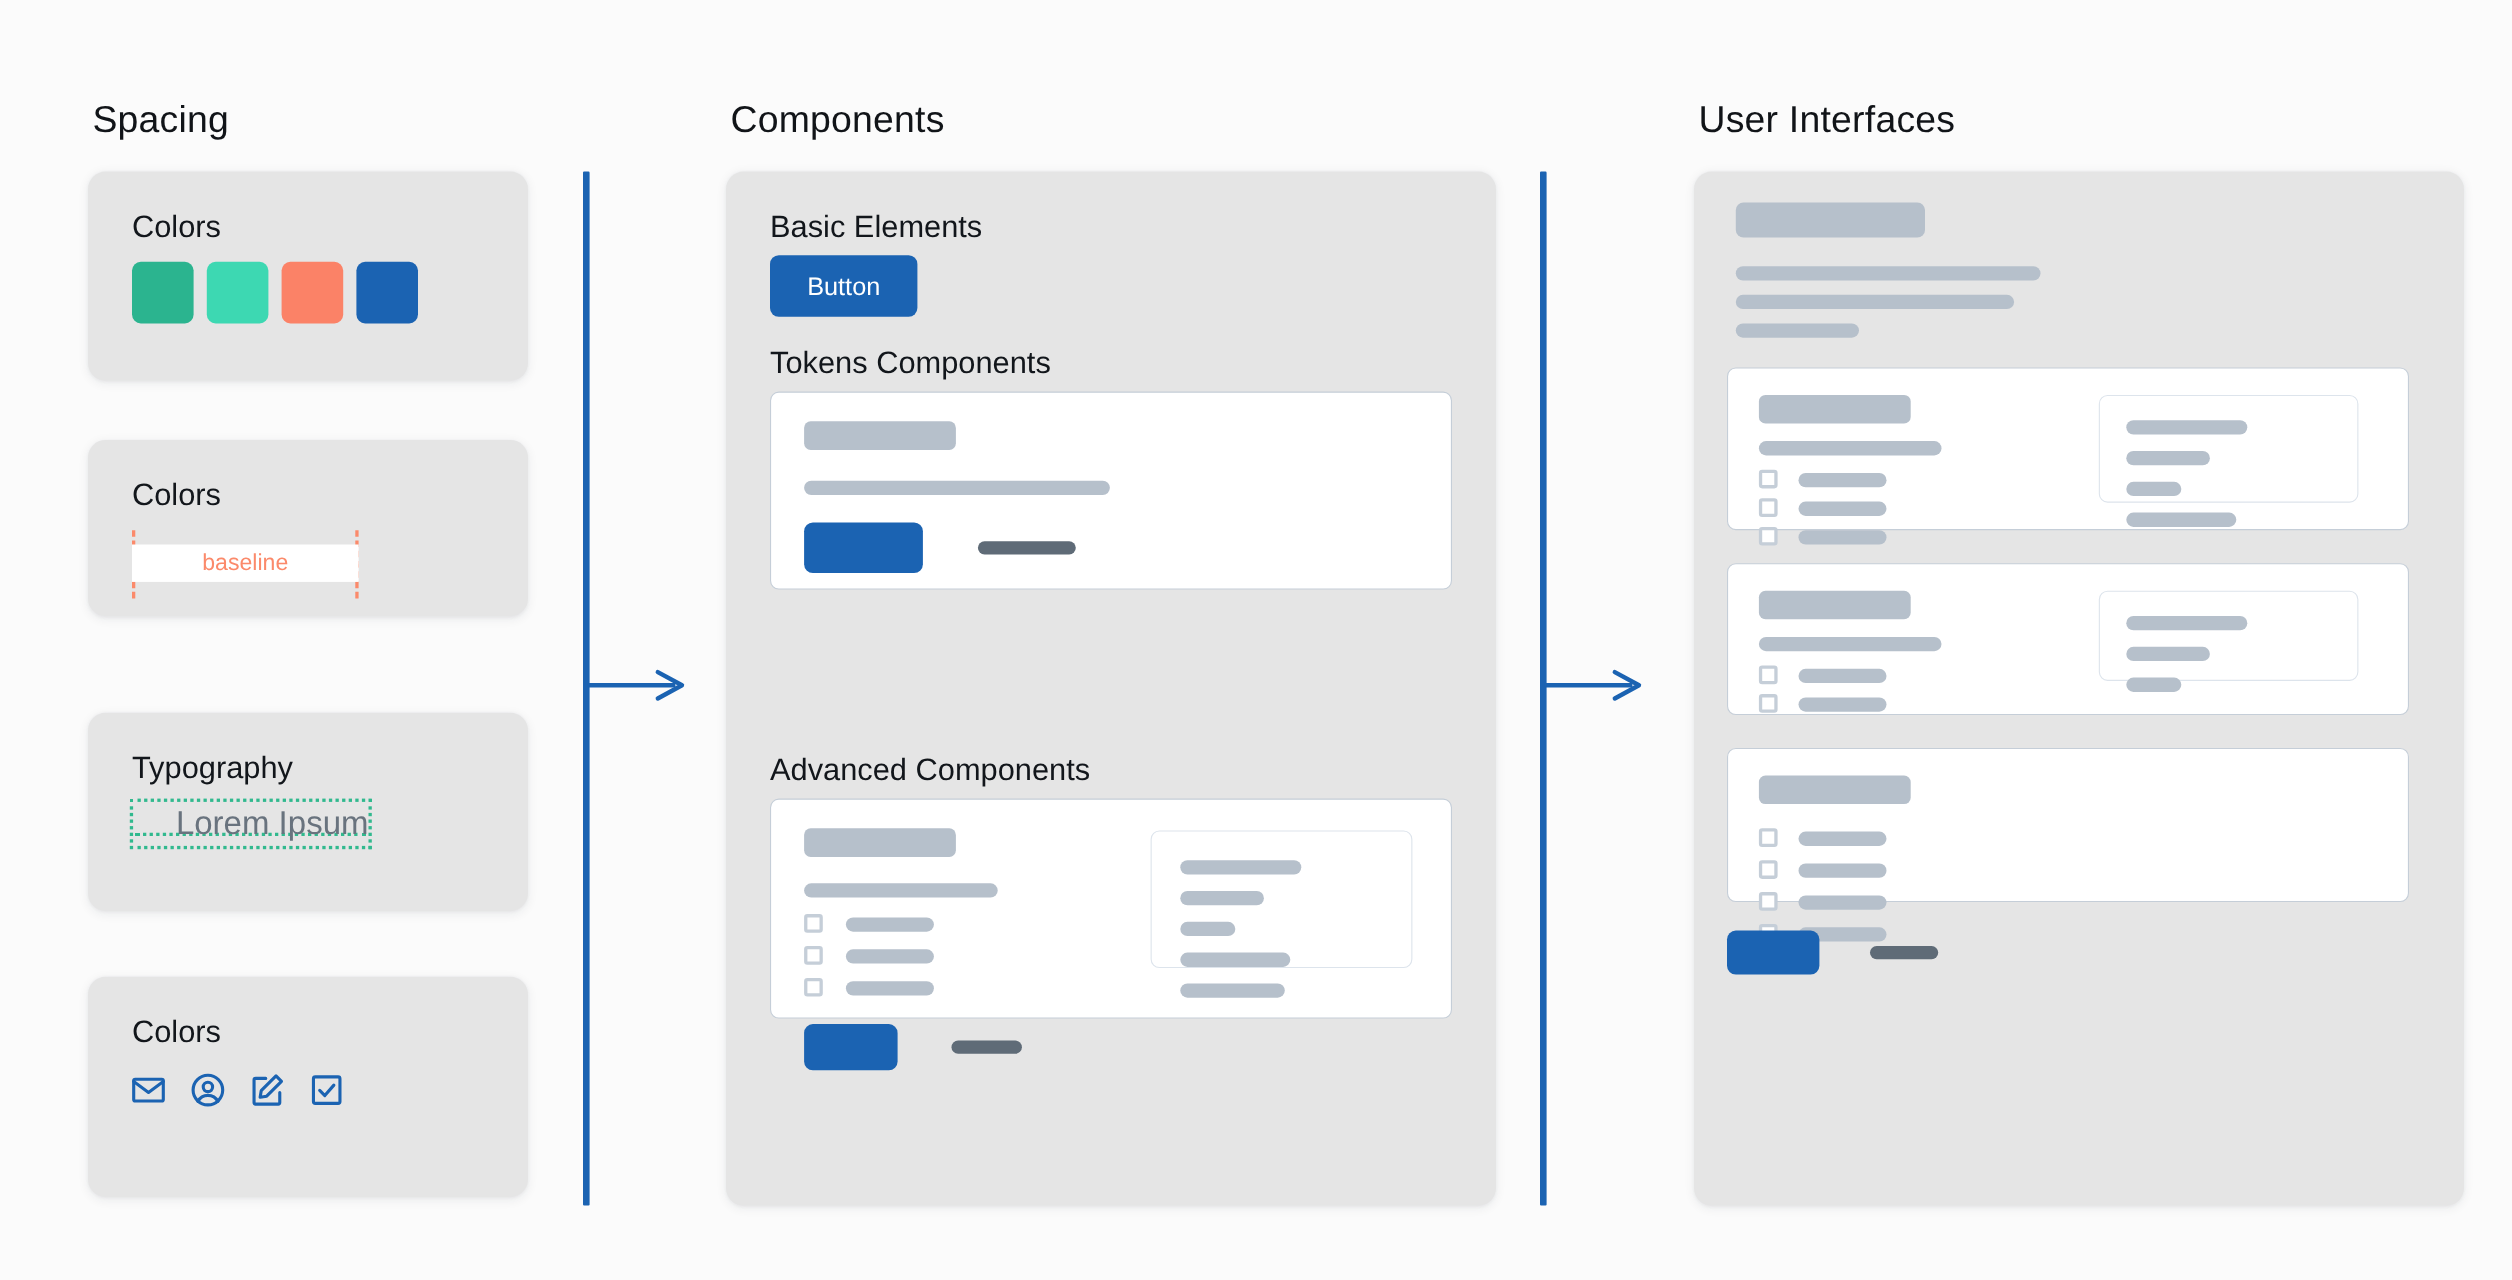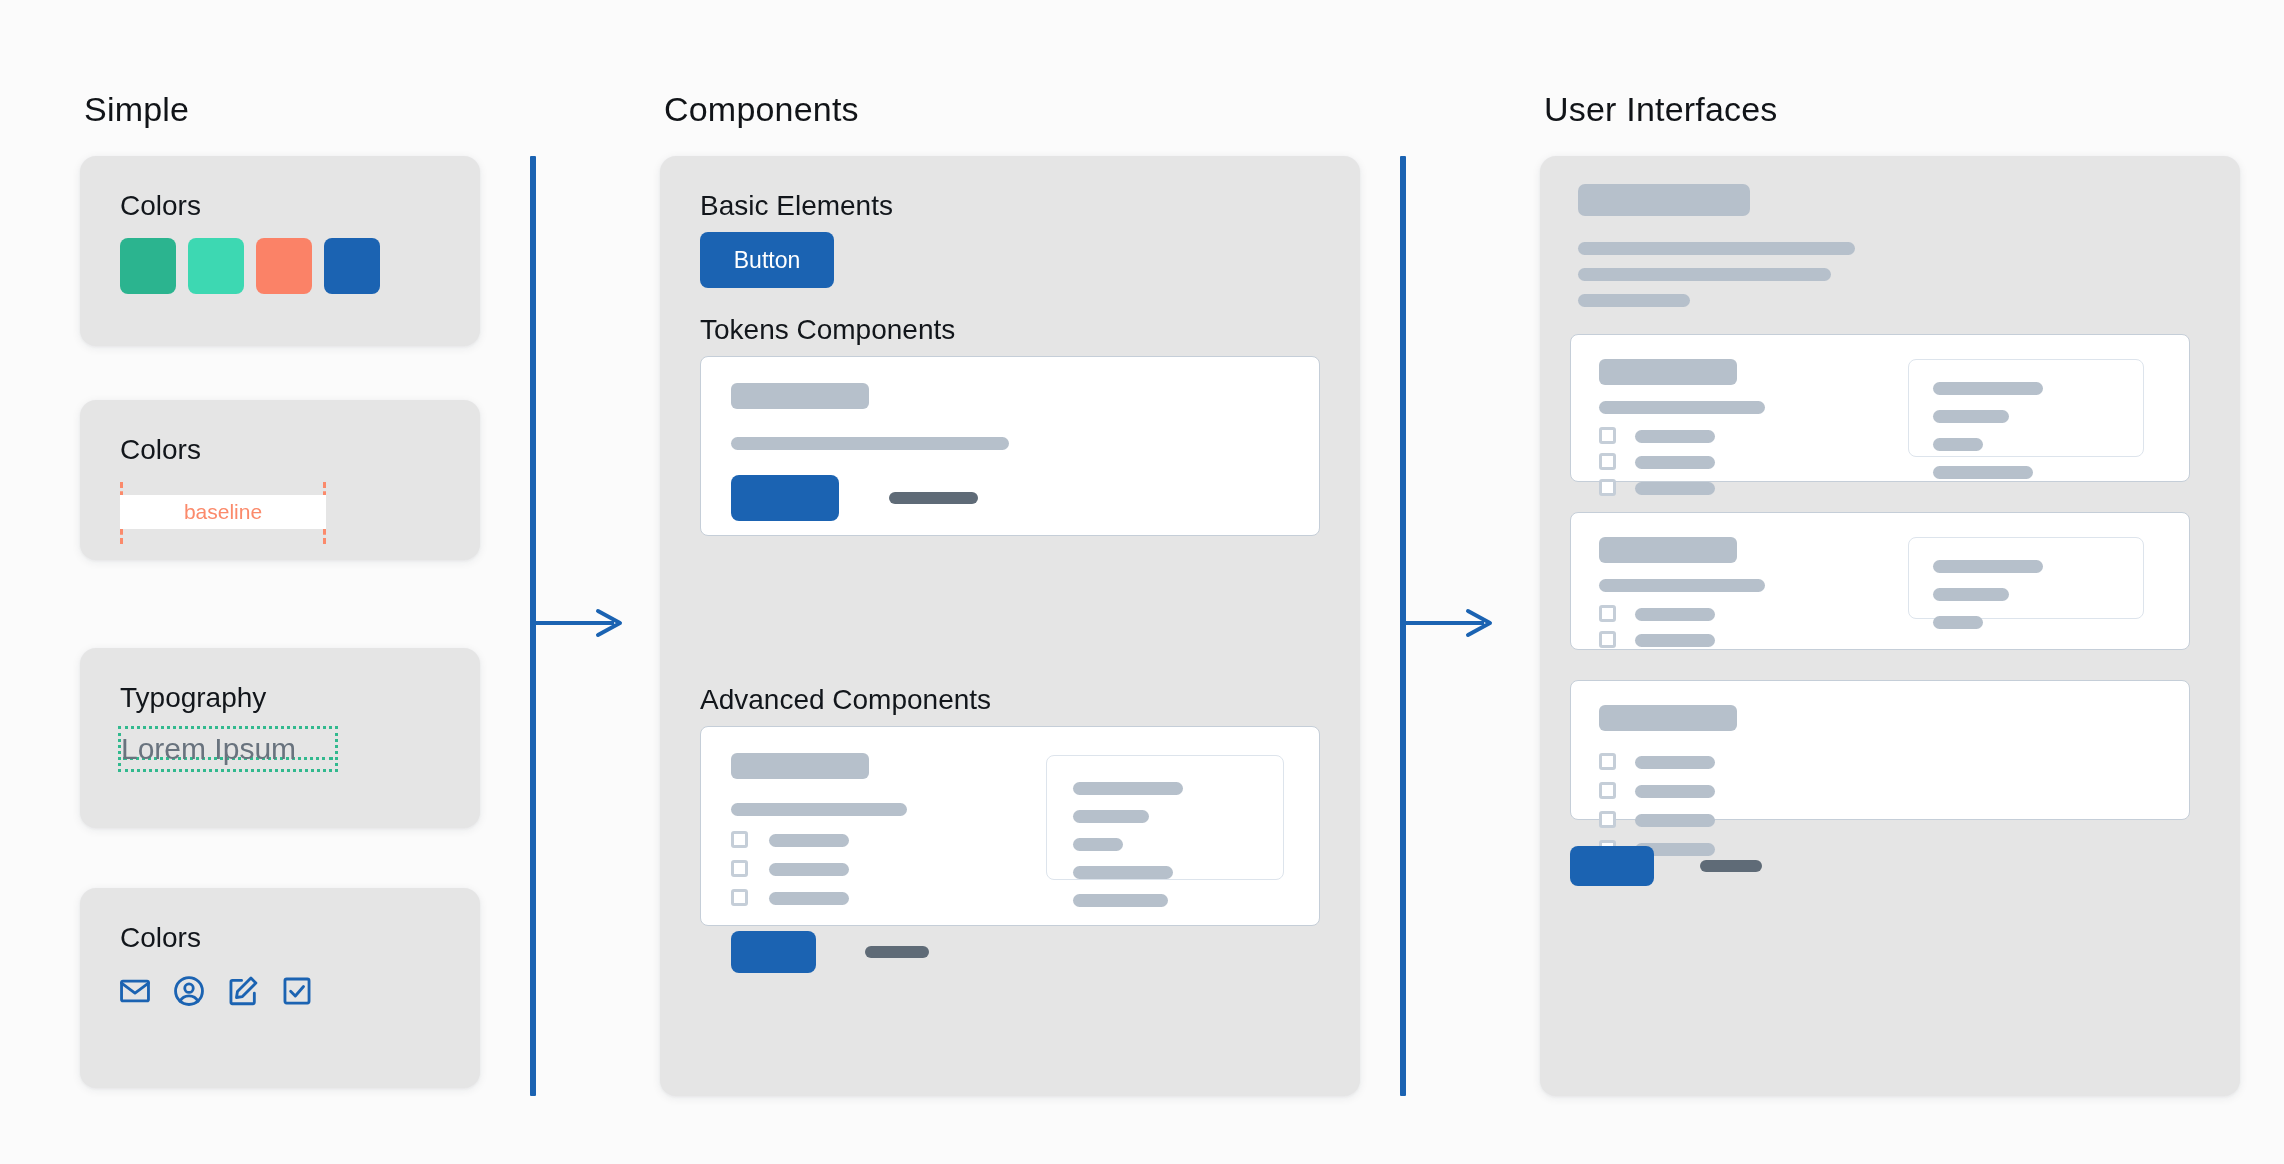--- a/index.html
+++ b/index.html
@@ -89,21 +89,21 @@
     position: absolute; left: 0; right: 0; top: 13px;
     text-align: center; font-size: 21px; color: #FB8A6B;
     background: #fff; padding: 0 2px; line-height: 1.6;
   }
 
   
   .type-sample {
     position: absolute; left: 38px; top: 78px;
     width: 220px; height: 46px;
     border: 3px dotted #31B98E;
-    display: flex; align-items: center; justify-content: flex-start;
+    display: flex; align-items: center; justify-content: flex-end;
   }
   .type-sample .txt {
     font-size: 30px; color: #69737e; white-space: nowrap;
     position: relative; z-index: 2; line-height: 1;
   }
   .type-baseline {
     position: absolute; left: 2px; right: 2px; bottom: 9px;
     border-top: 3px dotted #31B98E; z-index: 1;
   }
 
@@ -164,21 +164,21 @@
     border: 1.5px solid #c5ced8;
     border-radius: 8px;
     background: #fff;
   }
 </style>
 </head>
 <body>
 
 <div class="stage">
 
-  <div class="col-heading" id="heading-tokens">Simple</div>
+  <div class="col-heading" id="heading-tokens">Spacing</div>
   <div class="col-heading" id="heading-components">Components</div>
   <div class="col-heading" id="heading-uis">User Interfaces</div>
 
   <div class="divider" id="divider-1"></div>
   <div class="divider" id="divider-2"></div>
 
   <svg class="arrow" id="arrow-1" viewBox="0 0 96 30">
     <line x1="0" y1="15" x2="80" y2="15" stroke="#1B63B2" stroke-width="4"></line>
     <polyline points="64,3 86,15 64,27" fill="none" stroke="#1B63B2" stroke-width="4" stroke-linecap="round" stroke-linejoin="round"></polyline>
   </svg>

